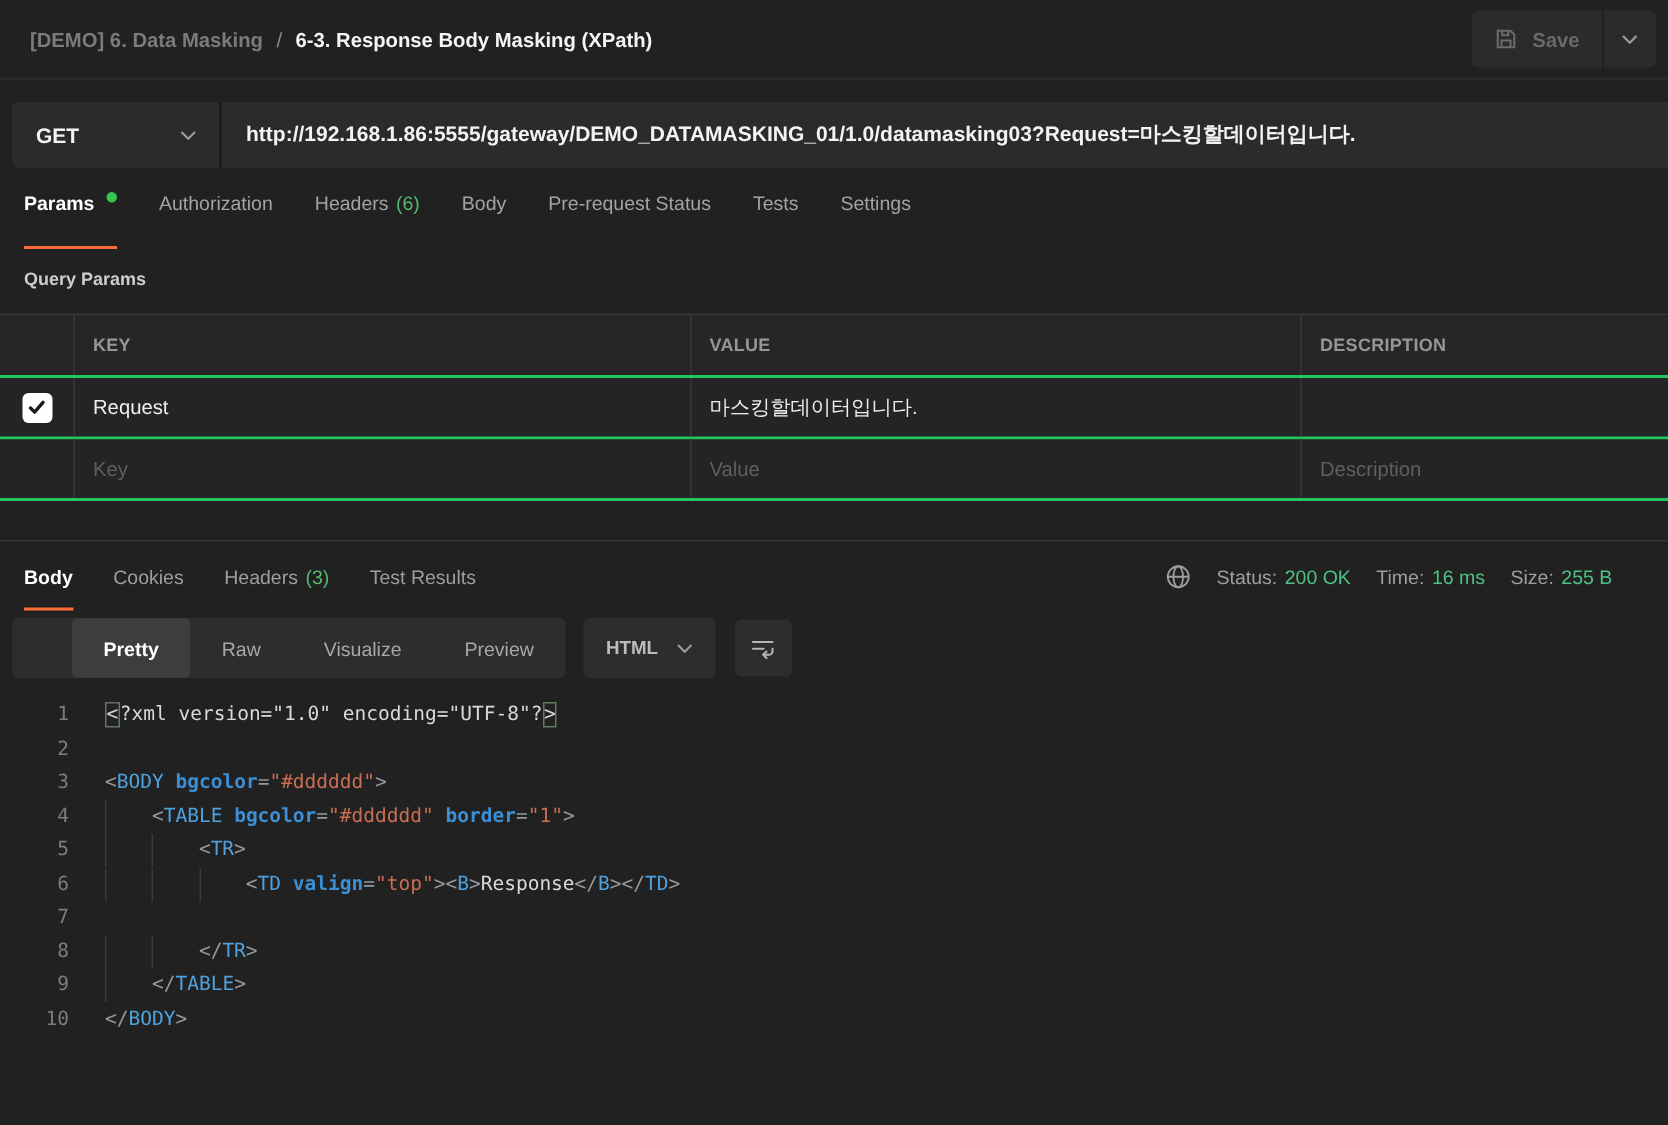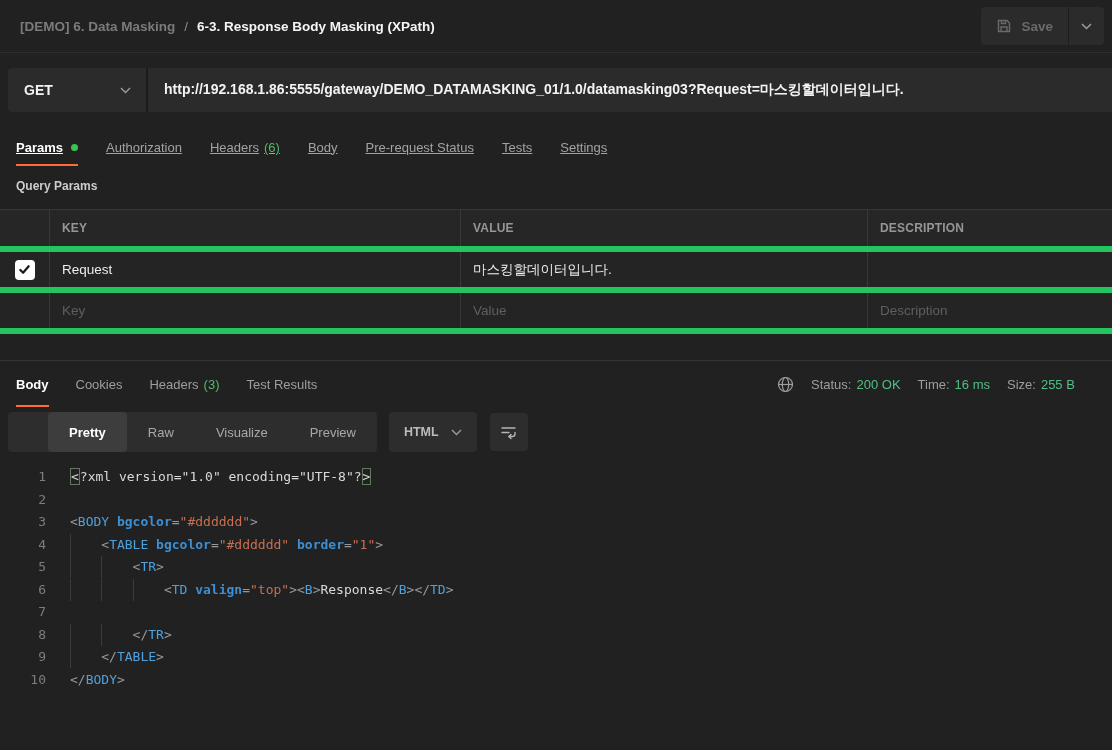--- a/index.html
+++ b/index.html
@@ -24,32 +24,32 @@
   
   .url-row { display:flex; margin:15px 0 0 8px; height:44px; border-radius:4px 0 0 4px; overflow:hidden; }
   .method-select { width:140px; flex-shrink:0; background:#2b2b2b; display:flex; align-items:center; justify-content:space-between;
     padding:0 15px 0 16px; font-weight:700; font-size:14px; color:#f3f3f3; border-right:2px solid #1b1b1b; cursor:pointer;gap:17px; }
   .method-select .chev { color:#9c9c9c; }
   .url-input { flex:1; background:#2b2b2b; display:flex; align-items:center; padding:0 16px;
     font-size:14px; font-weight:600; color:#f3f3f3; white-space:nowrap; overflow:hidden; }
 
   
   .req-tabs { display:flex; padding-left:16px; margin-top:16px; }
-  .tab { margin-right:28px; height:38px; display:flex; align-items:center; position:relative;
-    font-size:13px; color:#a3a3a3; cursor:pointer; white-space:nowrap;text-decoration:underline; }
+  .tab { margin-right:28px; height:38px; display:flex; position:relative;
+    font-size:13px; color:#a3a3a3; cursor:pointer; white-space:nowrap; }
   .tab.active { color:#ffffff; font-weight:600; }
   .tab.active::after { content:""; position:absolute; left:0; right:0; bottom:0; height:2px; background:#ff6c37; }
   .tab .dot { width:7px; height:7px; border-radius:50%; background:#39c452; margin-left:8px; }
   .tab .count { color:#55b86a; margin-left:5px; }
 
   .qp-label { margin:13px 0 0 16px; font-size:12px; font-weight:700; color:#cdcdcd; }
 
   
   .ptable { margin-top:16px; border-top:1px solid #383838; }
-  .trow { display:flex; height:41px; border-bottom:6px solid #22c55e; background:#242424; align-items:stretch; }
+  .trow { display:flex; height:41px; border-bottom:2px solid #22c55e; background:#242424; align-items:stretch; }
   .trow.thead { height:42px; background:#262626; }
   .c0 { width:50px; flex-shrink:0; border-right:1px solid #383838; display:flex; align-items:center; justify-content:center; }
   .c1 { width:411px; flex-shrink:0; border-right:1px solid #383838; display:flex; align-items:center; padding:0 12px; }
   .c2 { width:407px; flex-shrink:0; border-right:1px solid #383838; display:flex; align-items:center; padding:0 12px; }
   .c3 { flex:1; display:flex; align-items:center; padding:0 12px; }
   .thead .hcell { font-size:12px; font-weight:700; color:#969696; letter-spacing:.2px; }
   .cellv { font-size:13.5px; color:#ededed; }
   .ph { font-size:13.5px; color:#5f5f5f; }
   .checkbox { width:20px; height:20px; border-radius:4px; background:#ffffff; display:flex; align-items:center; justify-content:center; cursor:pointer; }
   .checkbox svg { stroke:#1a1a1a; }

